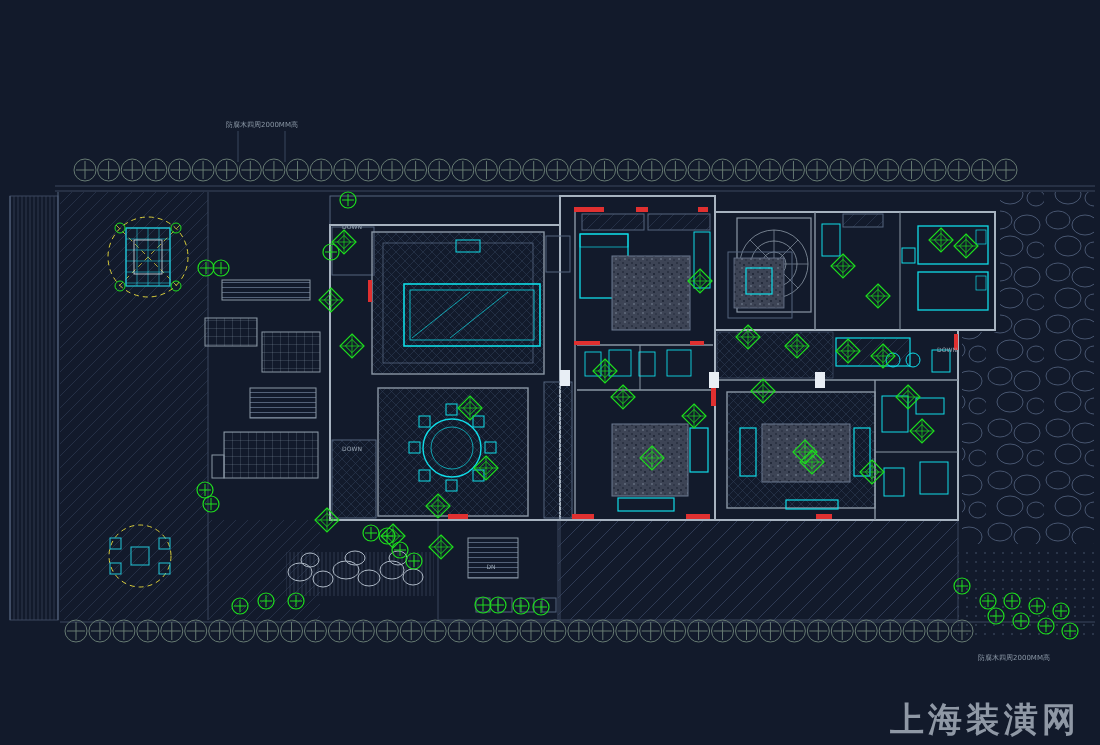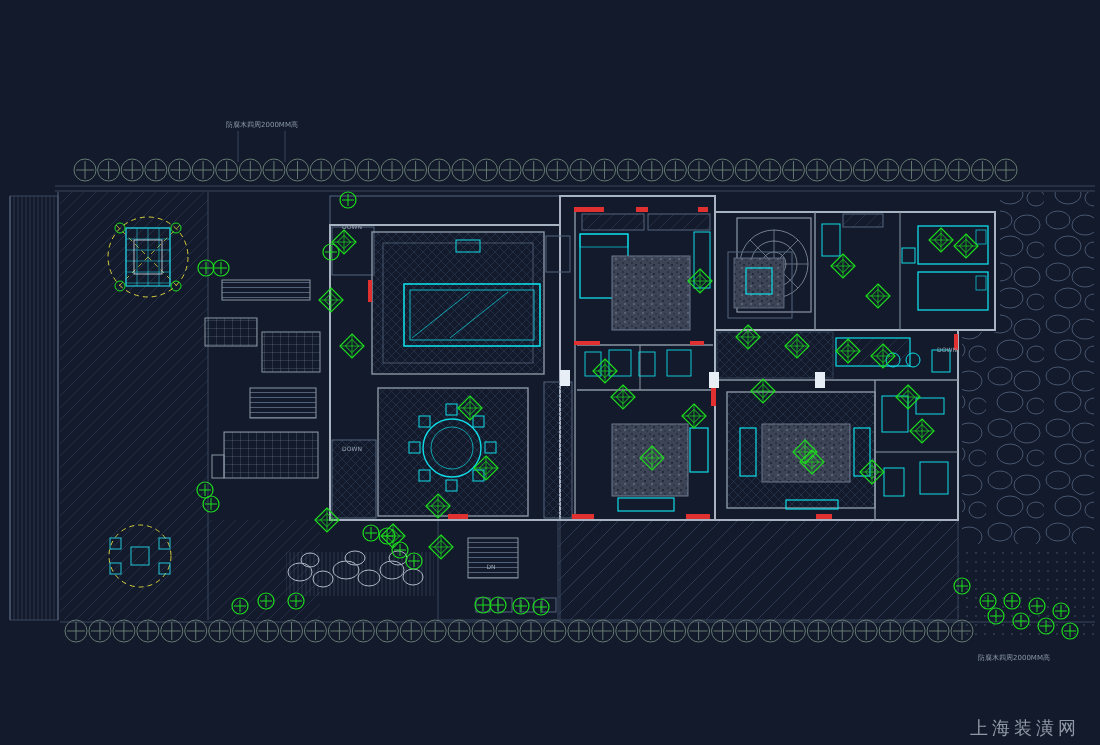--- a/index.html
+++ b/index.html
@@ -1,21 +1,21 @@
 <!DOCTYPE html>
 <html><head>
 <meta charset="utf-8">
 <style>
   html,body{margin:0;padding:0;background:#0d1322;}
   .stage{position:relative;width:1100px;height:745px;background:#121a2b;overflow:hidden;
          font-family:"DejaVu Sans",sans-serif;}
   svg{position:absolute;inset:0;display:block;}
   .watermark{position:absolute;right:20px;bottom:6px;text-align:center;color:#9aa3b0;
              font-family:"Liberation Serif",serif;opacity:.92;line-height:1.15;}
-  .watermark .wm1{font-size:18px;letter-spacing:4px;font-weight:normal;}
+  .watermark .wm1{font-size:34px;letter-spacing:4px;font-weight:bold;}
   .watermark .wm2{font-size:23px;letter-spacing:1px;}
 </style>
 </head>
 <body>
 
 <div class="stage">
   <svg id="plan" width="1100" height="745" viewBox="0 0 1100 745">
     <defs>
       <pattern id="p-cross" width="9" height="9" patternUnits="userSpaceOnUse">
         <path d="M0,9 L9,0 M0,0 L9,9" stroke="#2e3a54" stroke-width="0.6" fill="none"></path>

